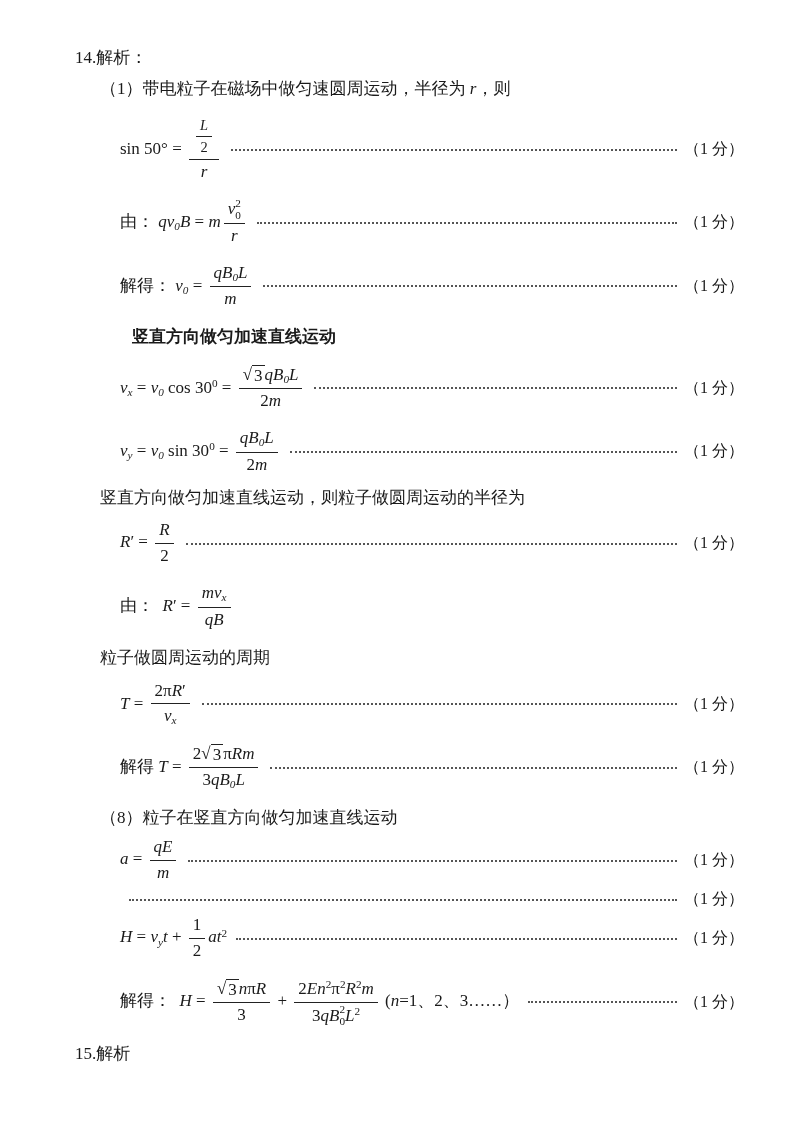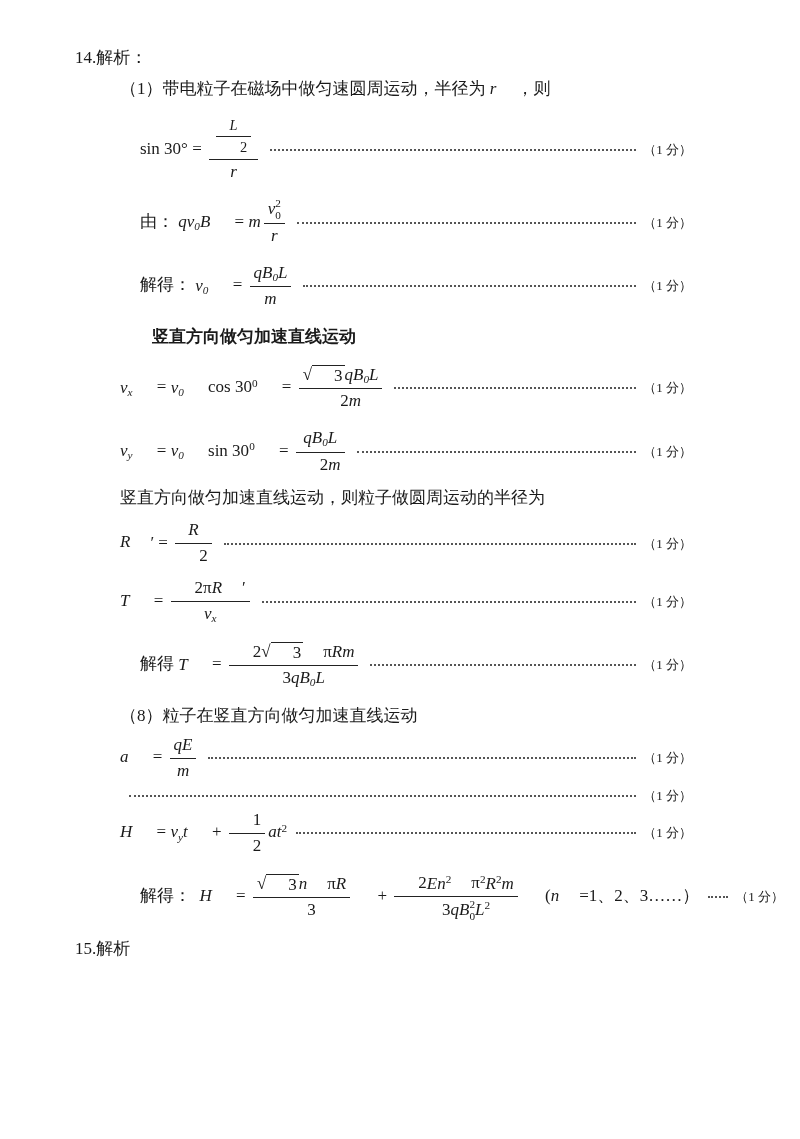--- a/index.html
+++ b/index.html
@@ -1,65 +1,65 @@
 <!DOCTYPE html>
 <html><head>
 <meta charset="utf-8">
 <style>
   * { margin:0; padding:0; box-sizing:border-box; }
   html,body { width:800px; height:1139px; background:#ffffff; overflow:hidden; }
   body { font-family:"Liberation Serif","DejaVu Serif",serif; color:#1a1a1a; }
-  .page { padding:46px 108px 0 75px; }
+  .page { padding:46px 56px 0 75px; }
 
   .heading { font-size:17px; margin-bottom:8px; }
   .heading.bottom { margin-top:14px; }
 
   .para { font-size:16px; line-height:1.55; margin:5px 0 5px 25px; }
   .para.indent2 { margin-left:57px;font-weight:bold; }
 
   .frow { display:flex; align-items:center; margin:9px 0 9px 45px; }
   .frow.tight { margin-top:4px; margin-bottom:4px; }
   .frow.roomy { margin-top:14px; margin-bottom:14px; }
 
   .math { font-size:17px; white-space:pre; line-height:1.35; }
-  .mtext { font-style:normal;margin-left:20px; }
+  .mtext { font-style:normal; }
   .mvar { font-style:italic; }
 
   .msub { font-size:0.66em; vertical-align:-0.3em; font-style:italic; }
   .msup { font-size:0.66em; vertical-align:0.5em; }
   .msubsup { display:inline-flex; flex-direction:column; vertical-align:middle;
              font-size:0.66em; line-height:1.05; text-align:left; }
 
   .mfrac { display:inline-flex; flex-direction:column; align-items:stretch;
            vertical-align:middle; margin:0 3px; text-align:center; }
   .mfrac .mnum { display:block; border-bottom:1.4px solid #222; padding:0 4px 1px; }
   .mfrac .mden { display:block; padding:1px 4px 0; }
   .mfrac .mfrac { font-size:0.85em; }
 
   .msqrt { display:inline-flex; align-items:flex-start; }
   .msqrt .radsym { line-height:1.15; }
   .msqrt .radicand { border-top:1.3px solid #222; padding:0 2px; line-height:1.2; }
 
   .leader { flex:1 1 auto; height:0; border-bottom:2px dotted #555;
             margin:0 7px 0 9px; min-width:20px; }
-  .score { font-size:13px; white-space:nowrap; }
+  .score { font-size:16px; white-space:nowrap; }
 </style>
 </head>
 <body>
 
 <div class="page">
 
   <div class="heading">14.解析：</div>
 
   <div class="para">
     <span class="math"><span class="mtext">（1）带电粒子在磁场中做匀速圆周运动，半径为 </span><span class="mvar">r</span><span class="mtext">，则</span></span>
   </div>
 
   <div class="frow roomy">
-    <span class="math"><span class="mtext">sin 30° = </span><span class="mfrac"><span class="mnum"><span class="mfrac"><span class="mnum"><span class="mvar">L</span></span><span class="mden"><span class="mtext">2</span></span></span></span><span class="mden"><span class="mvar">r</span></span></span></span>
+    <span class="math"><span class="mtext">sin 50° = </span><span class="mfrac"><span class="mnum"><span class="mfrac"><span class="mnum"><span class="mvar">L</span></span><span class="mden"><span class="mtext">2</span></span></span></span><span class="mden"><span class="mvar">r</span></span></span></span>
     <span class="leader"></span>
     <span class="score">（1 分）</span>
   </div>
 
   <div class="frow roomy">
     <span class="math"><span class="mtext">由： </span><span class="mvar">qv</span><span class="msub">0</span><span class="mvar">B</span><span class="mtext"> = </span><span class="mvar">m</span><span class="mfrac"><span class="mnum"><span class="mvar">v</span><span class="msubsup"><span>2</span><span>0</span></span></span><span class="mden"><span class="mvar">r</span></span></span></span>
     <span class="leader"></span>
     <span class="score">（1 分）</span>
   </div>
 
@@ -88,21 +88,27 @@
   <div class="para">
     <span class="math"><span class="mtext">竖直方向做匀加速直线运动，则粒子做圆周运动的半径为</span></span>
   </div>
 
   <div class="frow">
     <span class="math"><span class="mvar">R</span><span class="mtext">′ = </span><span class="mfrac"><span class="mnum"><span class="mvar">R</span></span><span class="mden"><span class="mtext">2</span></span></span></span>
     <span class="leader"></span>
     <span class="score">（1 分）</span>
   </div>
 
+  <div class="frow roomy">
+    <span class="math"><span class="mtext">由：  </span><span class="mvar">R</span><span class="mtext">′ = </span><span class="mfrac"><span class="mnum"><span class="mvar">mv</span><span class="msub">x</span></span><span class="mden"><span class="mvar">qB</span></span></span></span>
+  </div>
 
+  <div class="para">
+    <span class="math"><span class="mtext">粒子做圆周运动的周期</span></span>
+  </div>
 
   <div class="frow">
     <span class="math"><span class="mvar">T</span><span class="mtext"> = </span><span class="mfrac"><span class="mnum"><span class="mtext">2π</span><span class="mvar">R</span><span class="mtext">′</span></span><span class="mden"><span class="mvar">v</span><span class="msub">x</span></span></span></span>
     <span class="leader"></span>
     <span class="score">（1 分）</span>
   </div>
 
   <div class="frow roomy">
     <span class="math"><span class="mtext">解得 </span><span class="mvar">T</span><span class="mtext"> = </span><span class="mfrac"><span class="mnum"><span class="mtext">2</span><span class="msqrt"><span class="radsym">√</span><span class="radicand"><span class="mtext">3</span></span></span><span class="mtext">π</span><span class="mvar">Rm</span></span><span class="mden"><span class="mtext">3</span><span class="mvar">qB</span><span class="msub">0</span><span class="mvar">L</span></span></span></span>
     <span class="leader"></span>

